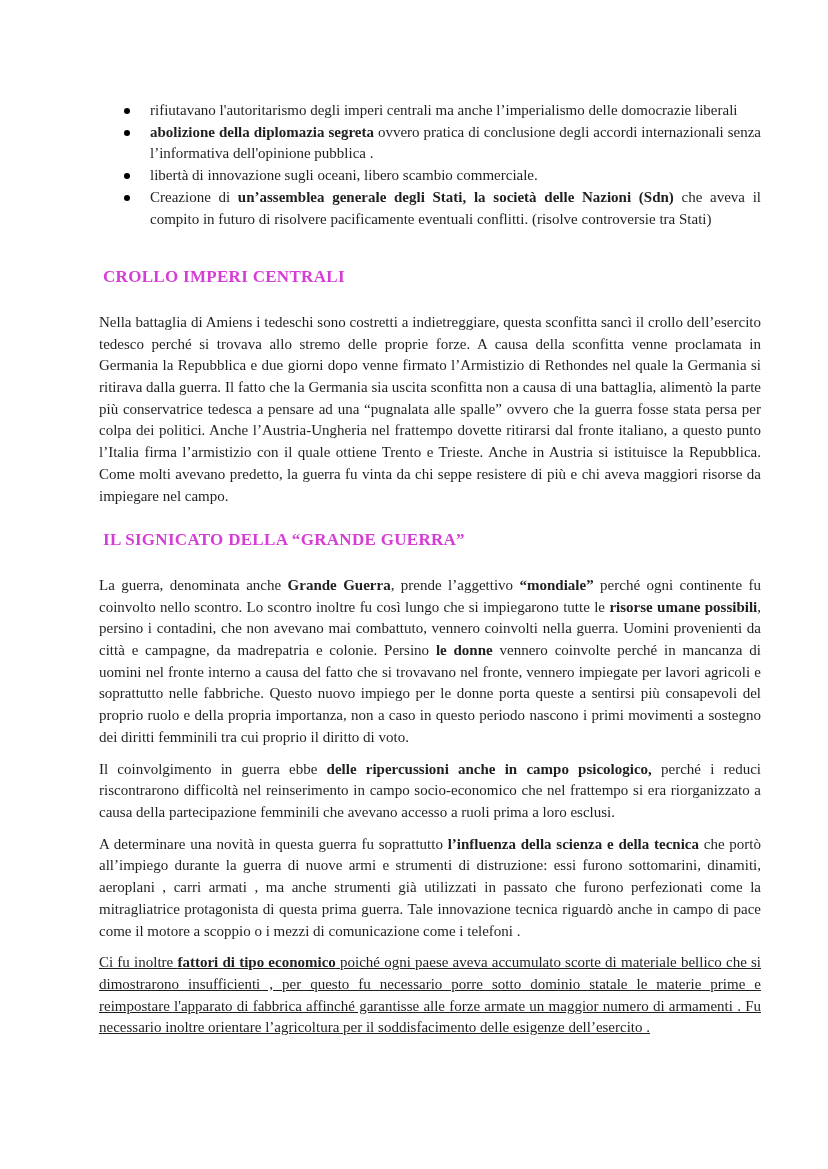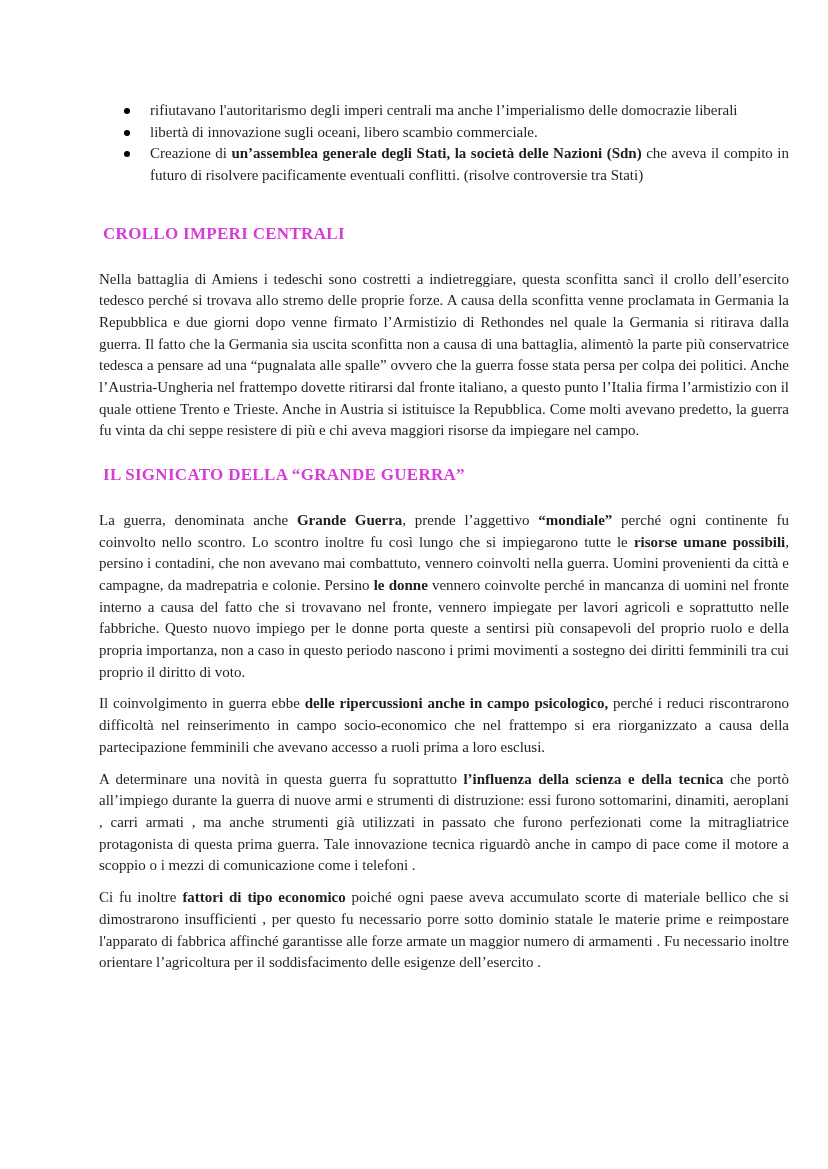--- a/index.html
+++ b/index.html
@@ -6,21 +6,21 @@
     margin: 0;
     padding: 0;
     background: #ffffff;
   }
   .page {
     position: relative;
     width: 828px;
     height: 1169px;
     background: #ffffff;
     box-sizing: border-box;
-    padding: 100px 39px 40px 99px;
+    padding: 100px 67px 40px 99px;
     font-family: "Liberation Serif", "DejaVu Serif", serif;
     font-size: 15px;
     line-height: 21.7px;
     color: #1f1f1f;
     overflow: hidden;
   }
   .content {
     text-align: justify;
   }
   ul.bullets {
@@ -40,40 +40,42 @@
     width: 6px;
     height: 6px;
     border-radius: 50%;
     background: #000000;
   }
   p.para {
     margin: 0 0 10px 0;
   }
   p.para:last-child {
     margin-bottom: 0;
+    text-decoration: underline;
   }
   h2.section-heading {
     font-family: "Liberation Serif", "DejaVu Serif", serif;
     font-size: 17px;
     font-weight: bold;
     color: var(--accent, #d63cd6);
     text-align: left;
     letter-spacing: 0.3px;
     margin: 22px 0 24px 4px;
   }
   b { font-weight: bold; }
 </style>
 </head>
 <body>
 
 <div class="page">
   <div class="content">
 
     <ul class="bullets">
         <li><span>rifiutavano l'autoritarismo degli imperi centrali ma anche l’imperialismo delle domocrazie liberali</span></li>
+        <li><b>abolizione della diplomazia segreta</b><span> ovvero pratica di conclusione degli accordi internazionali senza l’informativa dell'opinione pubblica .</span></li>
         <li><span>libertà di innovazione sugli oceani, libero scambio commerciale.</span></li>
         <li><span>Creazione di </span><b>un’assemblea generale degli Stati, la società delle Nazioni (Sdn)</b><span> che aveva il compito in futuro di risolvere pacificamente eventuali conflitti. (risolve controversie tra Stati)</span></li>
       </ul>
 
 
     <h2 class="section-heading">CROLLO IMPERI CENTRALI</h2>
 
     <p class="para"><span>Nella battaglia di Amiens i tedeschi sono costretti a indietreggiare, questa sconfitta sancì il crollo dell’esercito tedesco perché si trovava allo stremo delle proprie forze. A causa della sconfitta venne proclamata in Germania la Repubblica e due giorni dopo venne firmato l’Armistizio di Rethondes nel quale la Germania si ritirava dalla guerra. Il fatto che la Germania sia uscita sconfitta non a causa di una battaglia, alimentò la parte più conservatrice tedesca a pensare ad una “pugnalata alle spalle” ovvero che la guerra fosse stata persa per colpa dei politici. Anche l’Austria-Ungheria nel frattempo dovette ritirarsi dal fronte italiano, a questo punto l’Italia firma l’armistizio con il quale ottiene Trento e Trieste. Anche in Austria si istituisce la Repubblica. Come molti avevano predetto, la guerra fu vinta da chi seppe resistere di più e chi aveva maggiori risorse da impiegare nel campo.</span></p>
 
     <h2 class="section-heading">IL SIGNICATO DELLA “GRANDE GUERRA”</h2>

